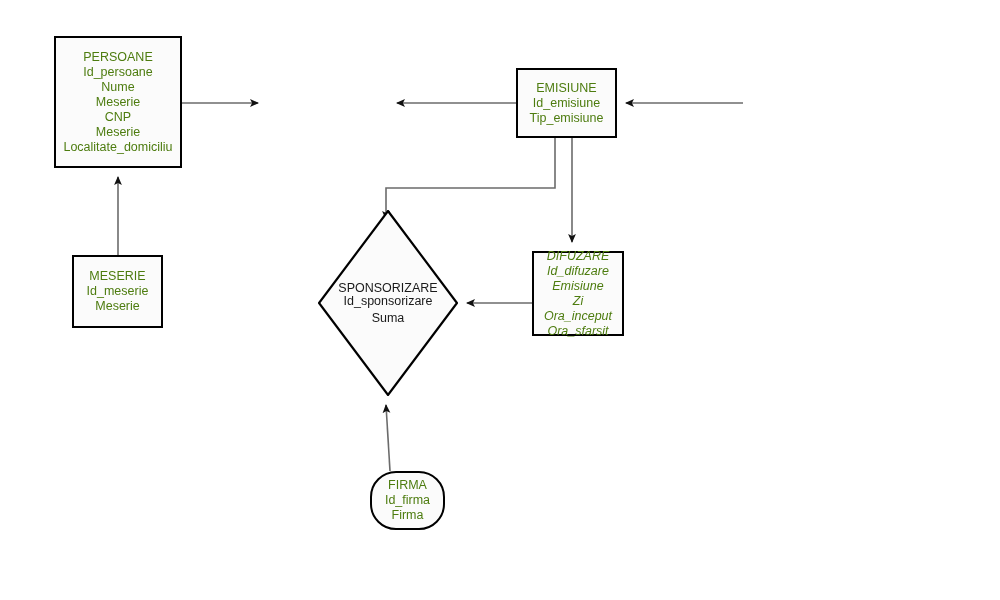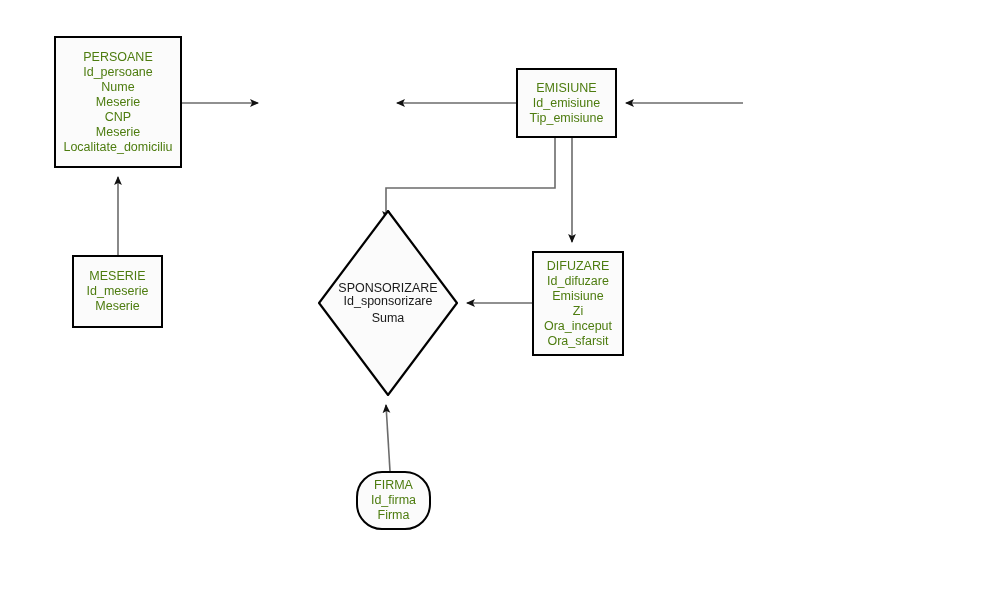--- a/index.html
+++ b/index.html
@@ -108,30 +108,30 @@
     <div class="row">Tip_emisiune</div>
   </div>
 
 
   <div class="entity" style="left:72px; top:255px; width:91px; height:73px;">
     <div class="row">MESERIE</div>
     <div class="row">Id_meserie</div>
     <div class="row">Meserie</div>
   </div>
 
-  <div class="entity" style="left:532px; top:251px; width:92px; height:105px;">
+  <div class="entity" style="left:532px; top:251px; width:92px; height:85px;font-style:italic;">
     <div class="row">DIFUZARE</div>
     <div class="row">Id_difuzare</div>
     <div class="row">Emisiune</div>
     <div class="row">Zi</div>
     <div class="row">Ora_inceput</div>
     <div class="row">Ora_sfarsit</div>
   </div>
 
-  <div class="entity" style="left:356px; top:471px; width:75px; height:59px;border-radius:26px;">
+  <div class="entity" style="left:370px; top:471px; width:75px; height:59px;border-radius:26px;">
     <div class="row">FIRMA</div>
     <div class="row">Id_firma</div>
     <div class="row">Firma</div>
   </div>
 
 
   <div class="relationship" style="left:318px; top:210px; width:140px; height:186px;">
     <svg class="shape" viewBox="0 0 140 186" xmlns="http://www.w3.org/2000/svg">
       <polygon points="70,1 139,93 70,185 1,93" fill="#fbfbfb" stroke="#000000" stroke-width="2.2"></polygon>
     </svg>

